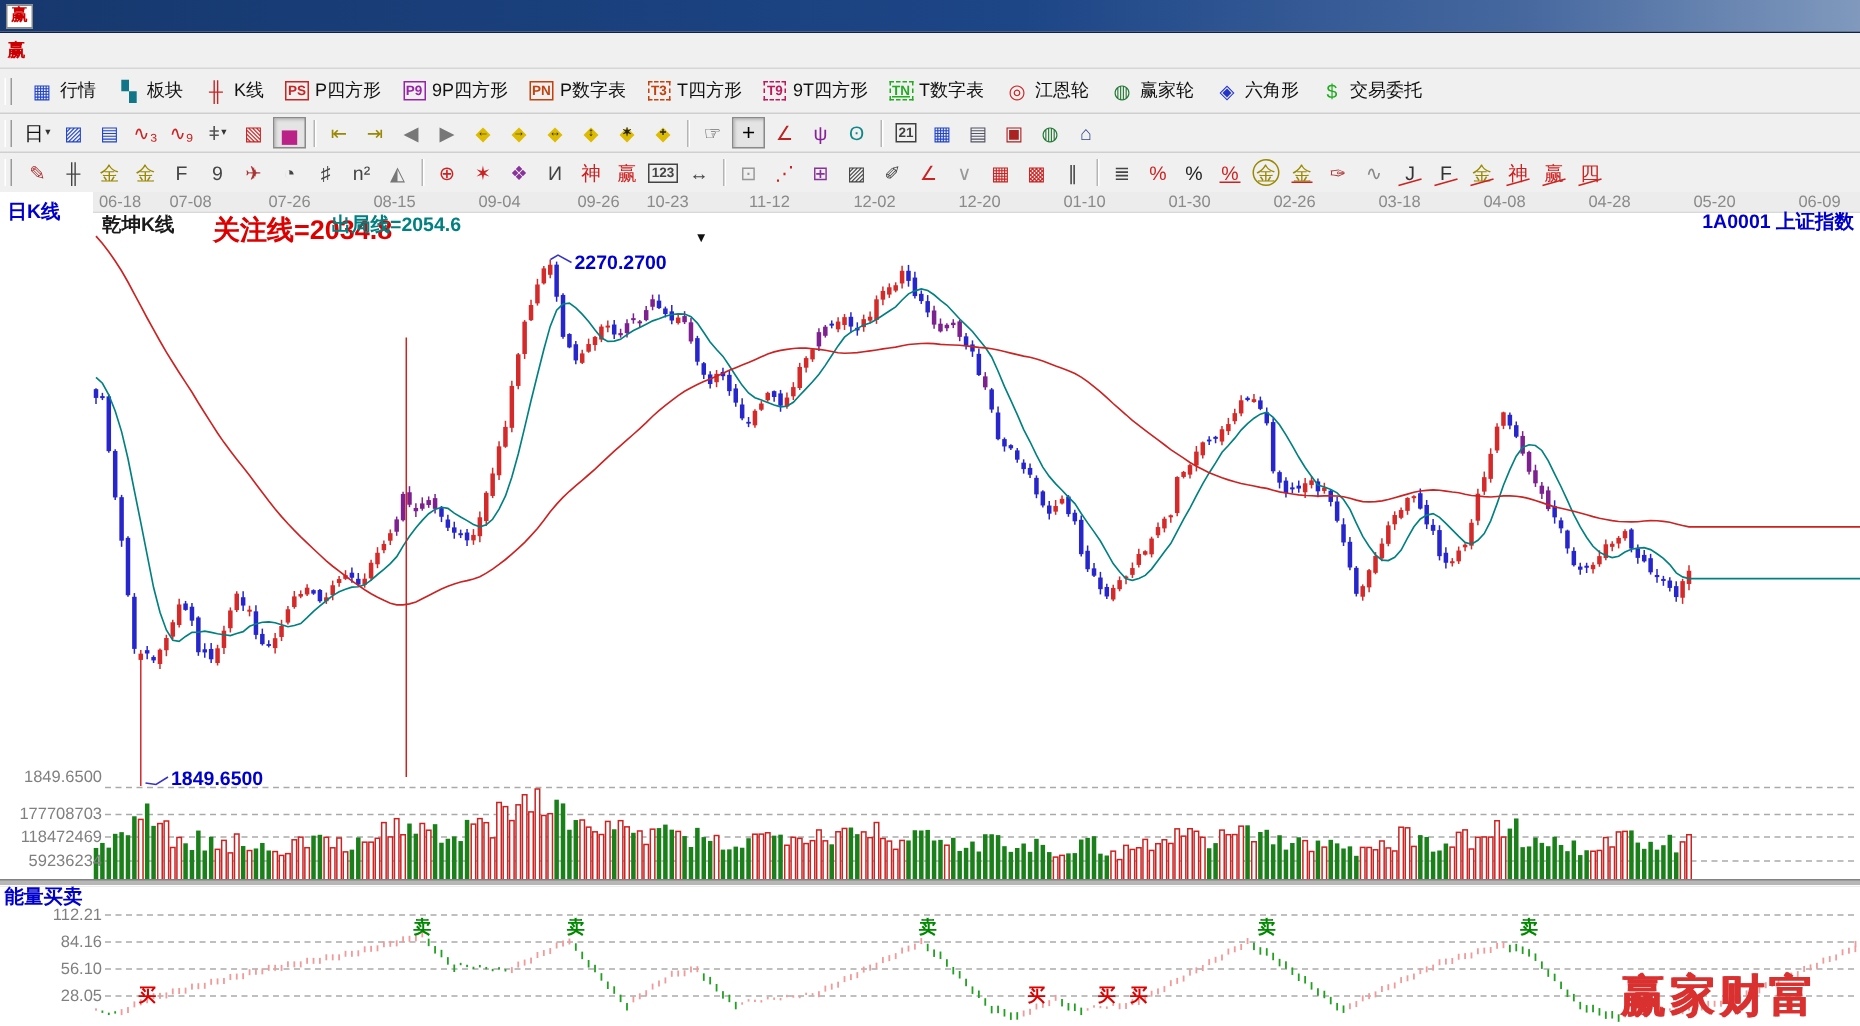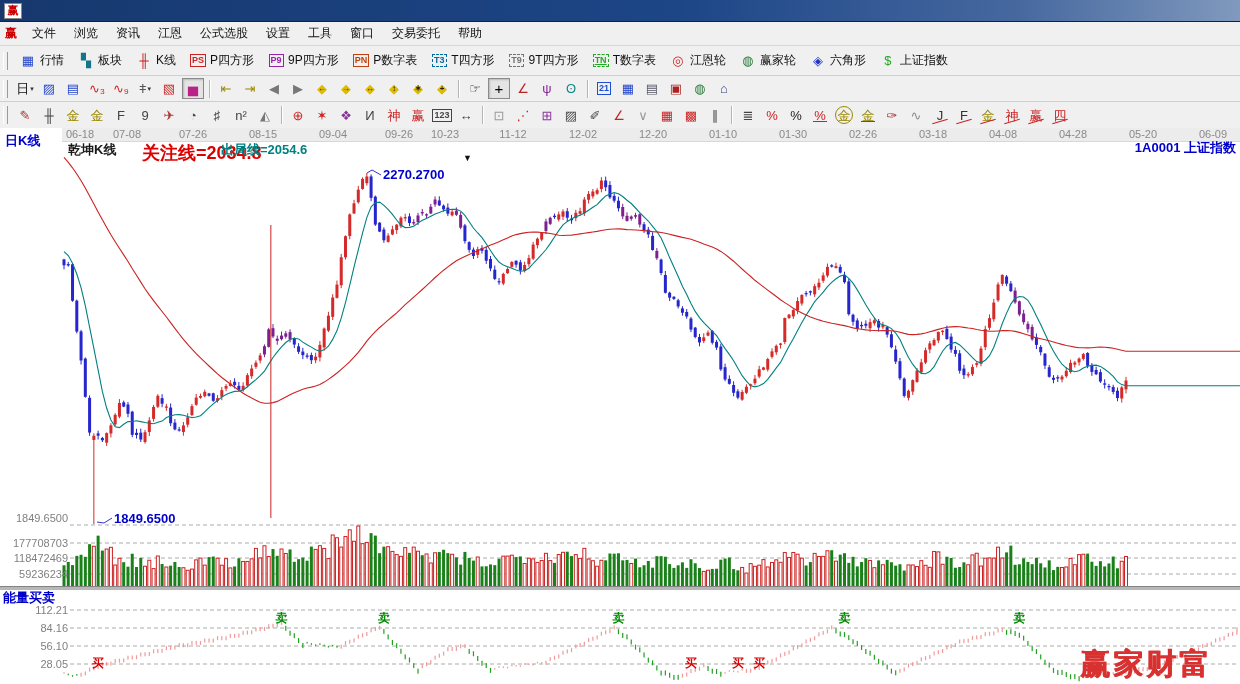--- a/index.html
+++ b/index.html
@@ -50,32 +50,20 @@
 </style>
 </head>
 <body>
 
 <div class="titlebar">
   <span class="app-logo">赢</span>
 </div>
 
 <div class="menubar">
   <span class="menu-logo">赢</span>
-  <div id="menu-items" style="display:flex">
-      <div class="menu-item">文件</div>
-      <div class="menu-item">浏览</div>
-      <div class="menu-item">资讯</div>
-      <div class="menu-item">江恩</div>
-      <div class="menu-item">公式选股</div>
-      <div class="menu-item">设置</div>
-      <div class="menu-item">工具</div>
-      <div class="menu-item">窗口</div>
-      <div class="menu-item">交易委托</div>
-      <div class="menu-item">帮助</div>
-    </div>
 </div>
 
 <div class="toolbar" id="tb1">
     <div class="grip"></div>
     <div class="tb1-btn">
       <span class="tb1-icon" style="color: rgb(34, 68, 204);">▦</span>
       <span>行情</span>
     </div>
     <div class="tb1-btn">
       <span class="tb1-icon" style="color: rgb(17, 119, 136);">▚</span>
@@ -97,27 +85,27 @@
       </span>
       <span>9P四方形</span>
     </div>
     <div class="tb1-btn">
       <span class="tb1-icon " style="color: #c2410c;">
         <span class="boxicon">PN</span>
       </span>
       <span>P数字表</span>
     </div>
     <div class="tb1-btn">
-      <span class="tb1-icon " style="color: #0369a1;">
+      <span class="tb1-icon " style="color: #c2410c;">
         <span class="boxicon dash">T3</span>
       </span>
       <span>T四方形</span>
     </div>
     <div class="tb1-btn">
-      <span class="tb1-icon " style="color: #737373; justify-content: center;">
+      <span class="tb1-icon " style="color: #be185d; justify-content: center;">
         <span class="boxicon dash">T9</span>
       </span>
       <span>9T四方形</span>
     </div>
     <div class="tb1-btn">
       <span class="tb1-icon " style="color: rgb(34, 170, 34); text-decoration: underline;">
         <span class="boxicon dash">TN</span>
       </span>
       <span>T数字表</span>
     </div>
@@ -128,21 +116,21 @@
     <div class="tb1-btn">
       <span class="tb1-icon" style="color: rgb(34, 119, 51);">◍</span>
       <span>赢家轮</span>
     </div>
     <div class="tb1-btn">
       <span class="tb1-icon" style="color: rgb(34, 51, 204);">◈</span>
       <span>六角形</span>
     </div>
     <div class="tb1-btn">
       <span class="tb1-icon" style="color: rgb(34, 170, 34);">$</span>
-      <span>上证指数</span>
+      <span>交易委托</span>
     </div>
   </div>
 <div class="toolbar" id="tb2">
     <div class="grip"></div>
     <span class="tb-icon" style="color: rgb(17, 17, 17);">日<span class="dd">▾</span></span>
     <span class="tb-icon" style="color: rgb(34, 68, 204);">▨</span>
     <span class="tb-icon" style="color: rgb(34, 68, 204);">▤</span>
     <span class="tb-icon" style="color: rgb(204, 34, 34);">∿₃</span>
     <span class="tb-icon" style="color: rgb(204, 34, 34);">∿₉</span>
     <span class="tb-icon" style="color: rgb(85, 85, 85);">ǂ<span class="dd">▾</span></span>
@@ -159,21 +147,21 @@
     <span class="tb-icon" style="color: rgb(221, 187, 0);">◆<span class="ov">↕</span></span>
     <span class="tb-icon" style="color: rgb(221, 187, 0);">◆<span class="ov">✶</span></span>
     <span class="tb-icon" style="color: rgb(221, 187, 0);">◆<span class="ov">+</span></span>
     <div class="sep"></div>
     <span class="tb-icon" style="color: rgb(51, 51, 51);">☞</span>
     <span class="tb-icon sel" style="color: rgb(0, 0, 0); font-size: 15px;">+</span>
     <span class="tb-icon" style="color: rgb(187, 34, 34);">∠</span>
     <span class="tb-icon" style="color: rgb(136, 34, 153);">ψ</span>
     <span class="tb-icon" style="color: rgb(17, 136, 136);">ʘ</span>
     <div class="sep"></div>
-    <span class="tb-icon" style="color: #1d4ed8;">
+    <span class="tb-icon" style="color: #404040;">
       <span class="boxicon">21</span>
     </span>
     <span class="tb-icon" style="color: rgb(34, 68, 204);">▦</span>
     <span class="tb-icon" style="color: rgb(85, 85, 102);">▤</span>
     <span class="tb-icon" style="color: rgb(170, 34, 34);">▣</span>
     <span class="tb-icon" style="color: rgb(34, 119, 51);">◍</span>
     <span class="tb-icon" style="color: rgb(51, 68, 136);">⌂</span>
   </div>
 <div class="toolbar" id="tb3">
     <div class="grip"></div>

